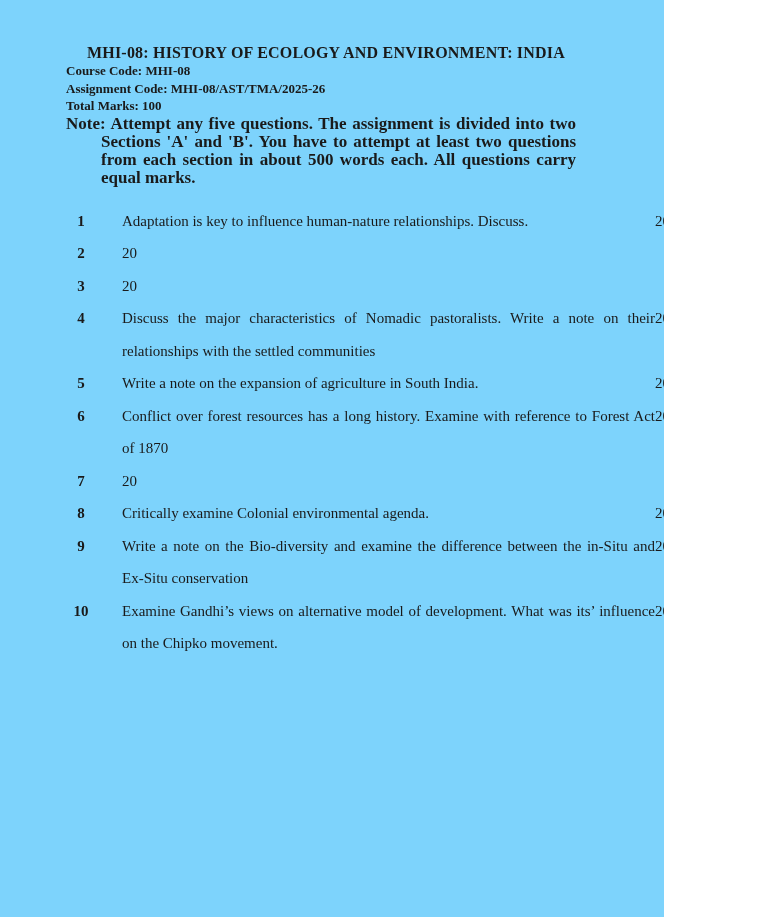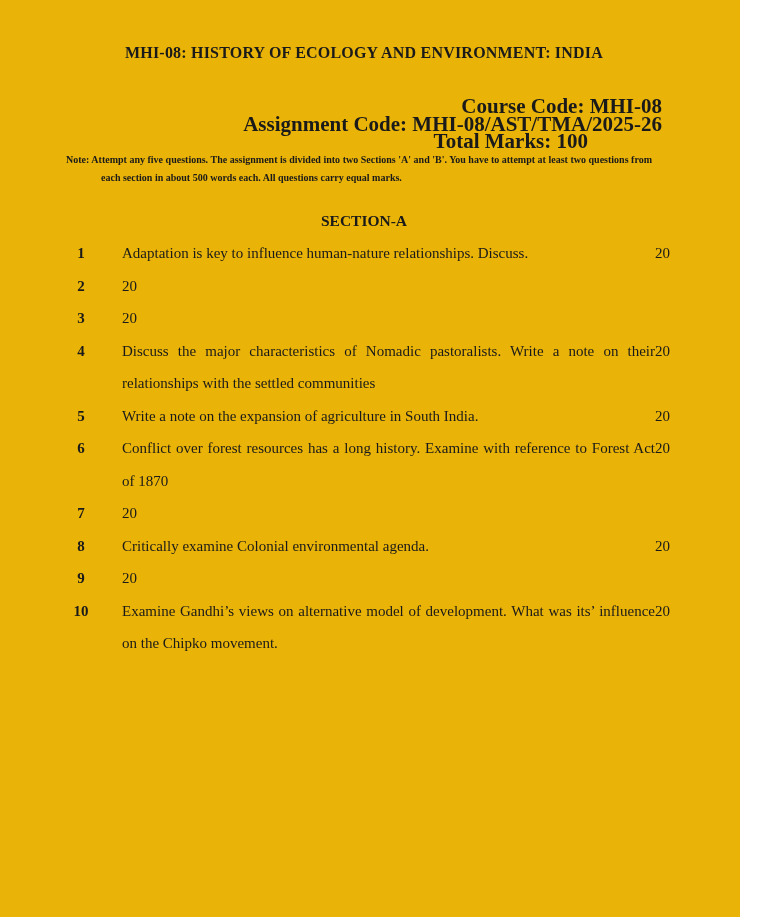--- a/index.html
+++ b/index.html
@@ -1,47 +1,46 @@
 <!DOCTYPE html>
 <html><head>
 <meta charset="utf-8">
 <style>
   html, body { margin: 0; padding: 0; background: #ffffff; }
   .page {
     position: relative;
-    width: 740px;
+    width: 664px;
     height: 917px;
     box-sizing: border-box;
-    background: #eab308;
+    background: #7dd3fc;
     padding: 44px 78px 0 66px;
     font-family: "Liberation Serif", serif;
     color: #1a1a1a;
     overflow: hidden;
   }
   .title {
     margin: 0;
     font-size: 16px;
     line-height: 18px;
     font-weight: bold;
     text-align: center;
     letter-spacing: 0.2px;
   }
   .codes {
-    margin-top: 36px;
-    text-align: right;
+    text-align: left;
     font-weight: bold;
-    font-size: 21px;
+    font-size: 13px;
     line-height: 17.5px;
     white-space: nowrap;
   }
   .codes .total-marks-line { padding-right: 74px; }
   .note {
     margin: 0 10px 0 0;
     font-weight: bold;
-    font-size: 10px;
+    font-size: 17px;
     line-height: 18px;
     text-align: justify;
     padding-left: 35px;
     text-indent: -35px;
   }
   .qarea {
     margin-top: 18px;
     font-size: 15px;
     line-height: 32.5px;
   }
@@ -75,21 +74,20 @@
   <div class="codes">
     <div>Course Code: MHI-08</div>
     <div>Assignment Code: MHI-08/AST/TMA/2025-26</div>
     <div class="total-marks-line">Total Marks: 100</div>
   </div>
 
   <p class="note"><span>Note:</span> <span>Attempt any five questions. The assignment is divided into two Sections 'A' and 'B'.  You have to attempt at least two questions from each section in about 500 words each. All questions carry equal marks.</span></p>
 
   <div class="qarea">
 
-    <h2 class="sec-heading">SECTION-A</h2>
 
     <div class="q">
       <div class="qnum">1</div>
       <div class="qtext">Adaptation is key to influence human-nature relationships. Discuss.</div>
       <div class="qmarks">20</div>
     </div>
     <div class="q">
       <div class="qnum">2</div>
       <div class="qmarks">20</div>
     </div>
@@ -118,20 +116,21 @@
       <div class="qnum">7</div>
       <div class="qmarks">20</div>
     </div>
     <div class="q">
       <div class="qnum">8</div>
       <div class="qtext">Critically examine Colonial environmental agenda.</div>
       <div class="qmarks">20</div>
     </div>
     <div class="q">
       <div class="qnum">9</div>
+      <div class="qtext">Write a note on the Bio-diversity and examine the difference between the in-Situ and Ex-Situ conservation</div>
       <div class="qmarks">20</div>
     </div>
     <div class="q">
       <div class="qnum">10</div>
       <div class="qtext">Examine Gandhi’s views on alternative model of development. What was its’ influence on the Chipko movement.</div>
       <div class="qmarks">20</div>
     </div>
 
   </div>
 </div>

